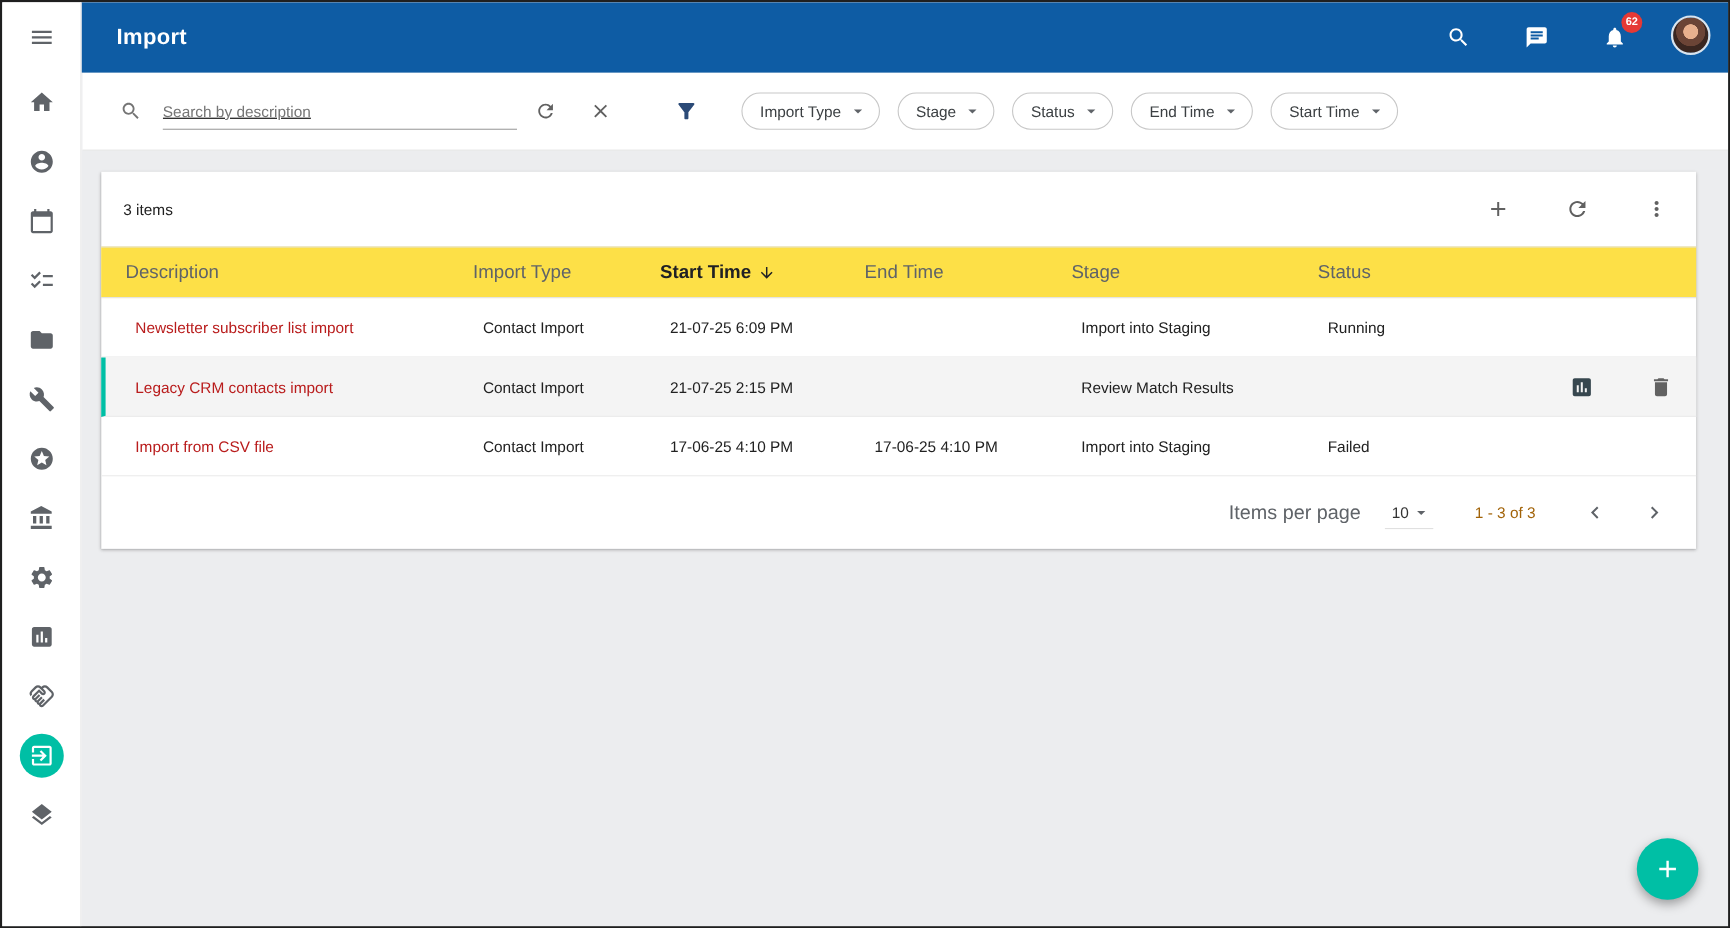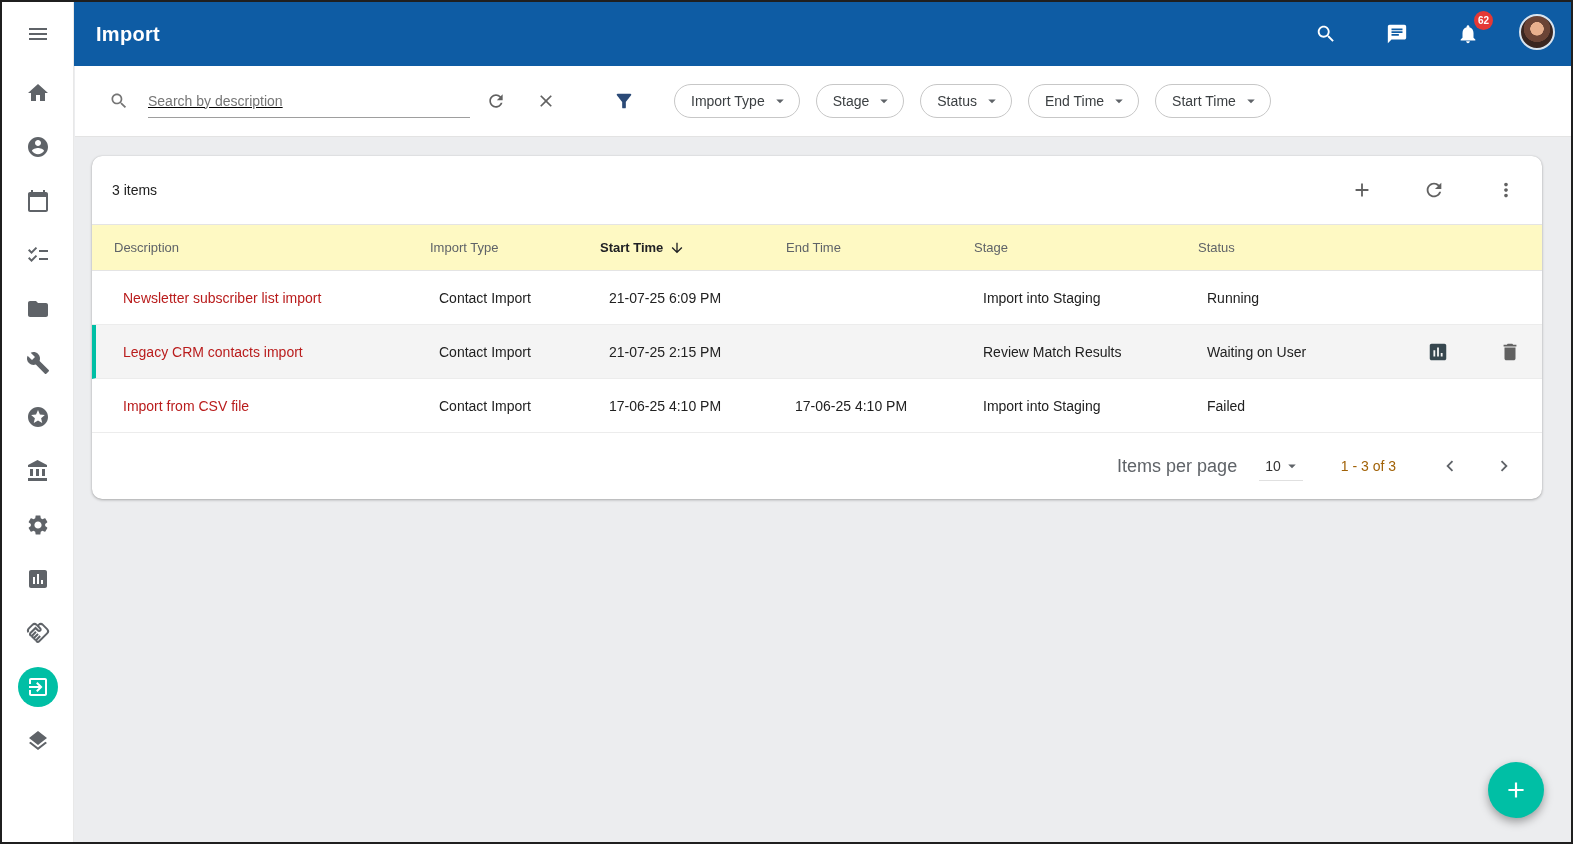--- a/index.html
+++ b/index.html
@@ -13,21 +13,21 @@
   .icon-btn { width: 40px; height: 40px; border: none; background: transparent; display: flex; align-items: center;
               justify-content: center; cursor: pointer; border-radius: 50%; padding: 0; }
   .sidebar svg { width: 24px; height: 24px; fill: #5f6368; }
   .sb-menu { margin-top: 12px; margin-bottom: 19px; }
   .sb-nav { display: flex; flex-direction: column; gap: 14px; align-items: center; }
   .sb-active { background: #00bfa5; }
   .sb-active svg { fill: #fff; }
 
   
   .appbar { position: absolute; left: 72px; right: 0; top: 0; height: 64px; background: #0e5ca4;
-            display: flex; align-items: center; padding: 0 16px 0 22px; z-index: 5; }
+            display: flex; align-items: center; padding: 0 16px 0 32px; z-index: 5; }
   .page-title { color: #fff; font-size: 20px; font-weight: bold; letter-spacing: .3px; }
   .appbar-actions { margin-left: auto; display: flex; align-items: flex-start; gap: 31px; }
   .appbar-actions svg { width: 22px; height: 22px; fill: #fff; }
   .bell-wrap { position: relative; }
   .badge { position: absolute; top: -3px; right: -5px; min-width: 19px; height: 19px; border-radius: 10px;
            background: #e53935; color: #fff; font-size: 10px; font-weight: bold; display: flex; align-items: center;
            justify-content: center; padding: 0 4px; }
   .avatar { width: 36px; height: 36px; border-radius: 50%; border: 2px solid #d8e4ef; cursor: pointer;
             background: radial-gradient(circle at 50% 40%, #e8b08e 0 26%, #6b4436 28% 52%, #3a2620 54% 100%); }
 
@@ -42,31 +42,31 @@
   .search-actions { display: flex; align-items: center; gap: 10px; margin-left: 6px; }
   .search-actions svg { width: 20px; height: 20px; fill: #616161; }
   .funnel { margin-left: 38px; }
   .funnel svg { width: 22px; height: 22px; fill: #2b4a77; }
   .chips { display: flex; gap: 16px; margin-left: 30px; }
   .chip { display: flex; align-items: center; gap: 6px; height: 34px; padding: 0 10px 0 16px; border: 1px solid #c7c7c7;
           border-radius: 17px; background: #fff; font-size: 14px; color: #3c4043; cursor: pointer; font-family: inherit; }
   .chip svg { width: 18px; height: 18px; fill: #5f6368; }
 
   
-  .card { position: absolute; left: 90px; right: 29px; top: 154px; height: 343px; background: #fff; border-radius: 10px;
+  .card { position: absolute; left: 90px; right: 29px; top: 154px; height: 343px; background: #fff; border-radius: 0;
           box-shadow: 0 1px 3px rgba(0,0,0,.28), 0 0 1px rgba(0,0,0,.18); display: flex; flex-direction: column; }
   .card-head { height: 68px; flex: 0 0 68px; display: flex; align-items: center; padding: 0 16px 0 20px; }
   .count { font-size: 14px; color: #212121; }
   .card-actions { margin-left: auto; display: flex; gap: 32px; }
   .card-actions svg { width: 22px; height: 22px; fill: #616161; }
 
   .trow { display: grid; grid-template-columns: 316px 170px 186px 188px 224px 1fr; align-items: center;
           padding-left: 31px; position: relative; }
-  .thead { height: 47px; flex: 0 0 47px; background: #fef9c3; border-top: 1px solid #e4e4e4; border-bottom: 1px solid #e4e4e4;
-           font-size: 13px; color: #5f6368; padding-left: 22px; }
+  .thead { height: 47px; flex: 0 0 47px; background: #fde047; border-top: 1px solid #e4e4e4; border-bottom: 1px solid #e4e4e4;
+           font-size: 17px; color: #5f6368; padding-left: 22px; }
   .thead span { cursor: pointer; }
   .sorted { color: #202124; font-weight: bold; display: flex; align-items: center; gap: 6px; }
   .sorted svg { width: 16px; height: 16px; fill: #202124; }
   .tr { height: 54px; flex: 0 0 54px; border-bottom: 1px solid #ececec; font-size: 14px; color: #212121; }
   .link { color: #b91c1c; cursor: pointer; text-decoration: none; }
   .tr.selected { background: #f4f4f4; border-left: 4px solid #00bfa5; padding-left: 27px; }
   .row-actions { position: absolute; right: 12px; top: 0; bottom: 0; display: flex; align-items: center; gap: 32px; }
   .row-actions svg { width: 22px; height: 22px; }
   .ra-chart svg { fill: #37474f; }
   .ra-del svg { fill: #616161; }
@@ -296,21 +296,20 @@
       <span>Import into Staging</span>
       <span>Running</span>
     </div>
 
     <div class="trow tr selected">
       <a class="link">Legacy CRM contacts import</a>
       <span>Contact Import</span>
       <span>21-07-25 2:15 PM</span>
       <span></span>
       <span>Review Match Results</span>
-      <span>Waiting on User</span>
       <div class="row-actions">
         <button class="icon-btn ra-chart">
           <svg viewBox="0 0 24 24">
               <path d="M19 3H5c-1.1 0-2 .9-2 2v14c0 1.1.9 2 2 2h14c1.1 0 2-.9 2-2V5c0-1.1-.9-2-2-2zM9 17H7v-7h2v7zm4 0h-2V7h2v10zm4 0h-2v-4h2v4z"></path>
             </svg>
         </button>
         <button class="icon-btn ra-del">
           <svg viewBox="0 0 24 24">
               <path d="M6 19c0 1.1.9 2 2 2h8c1.1 0 2-.9 2-2V7H6v12zM19 4h-3.5l-1-1h-5l-1 1H5v2h14V4z"></path>
             </svg>

